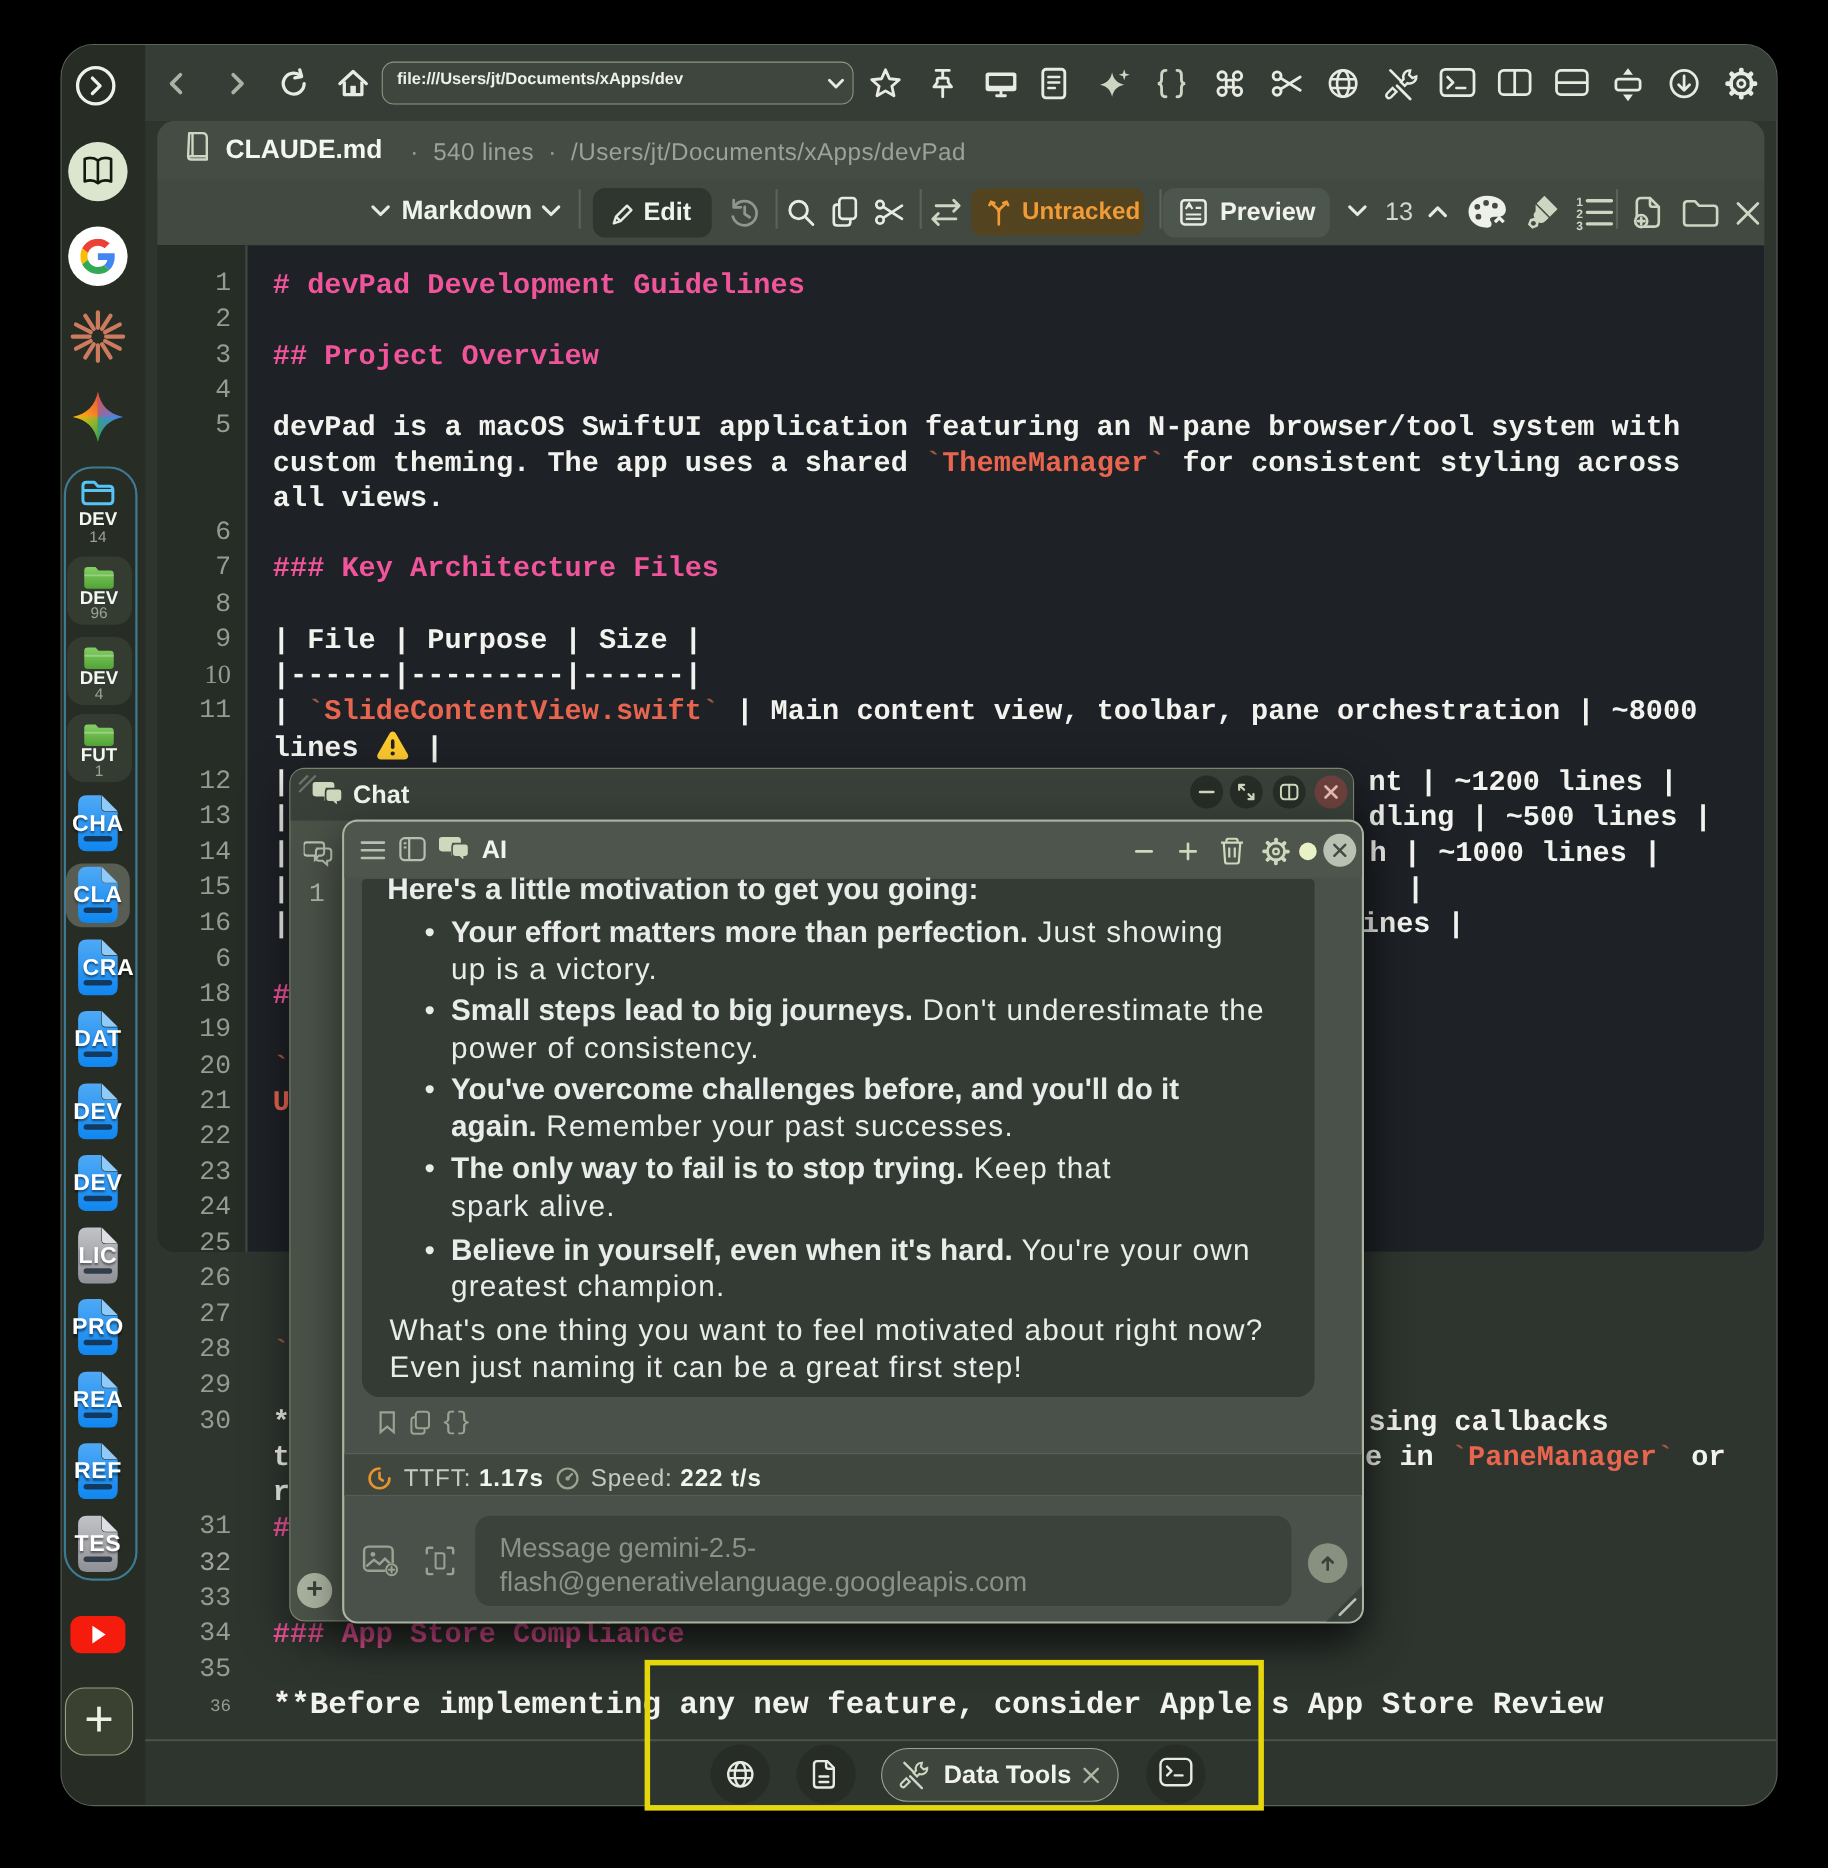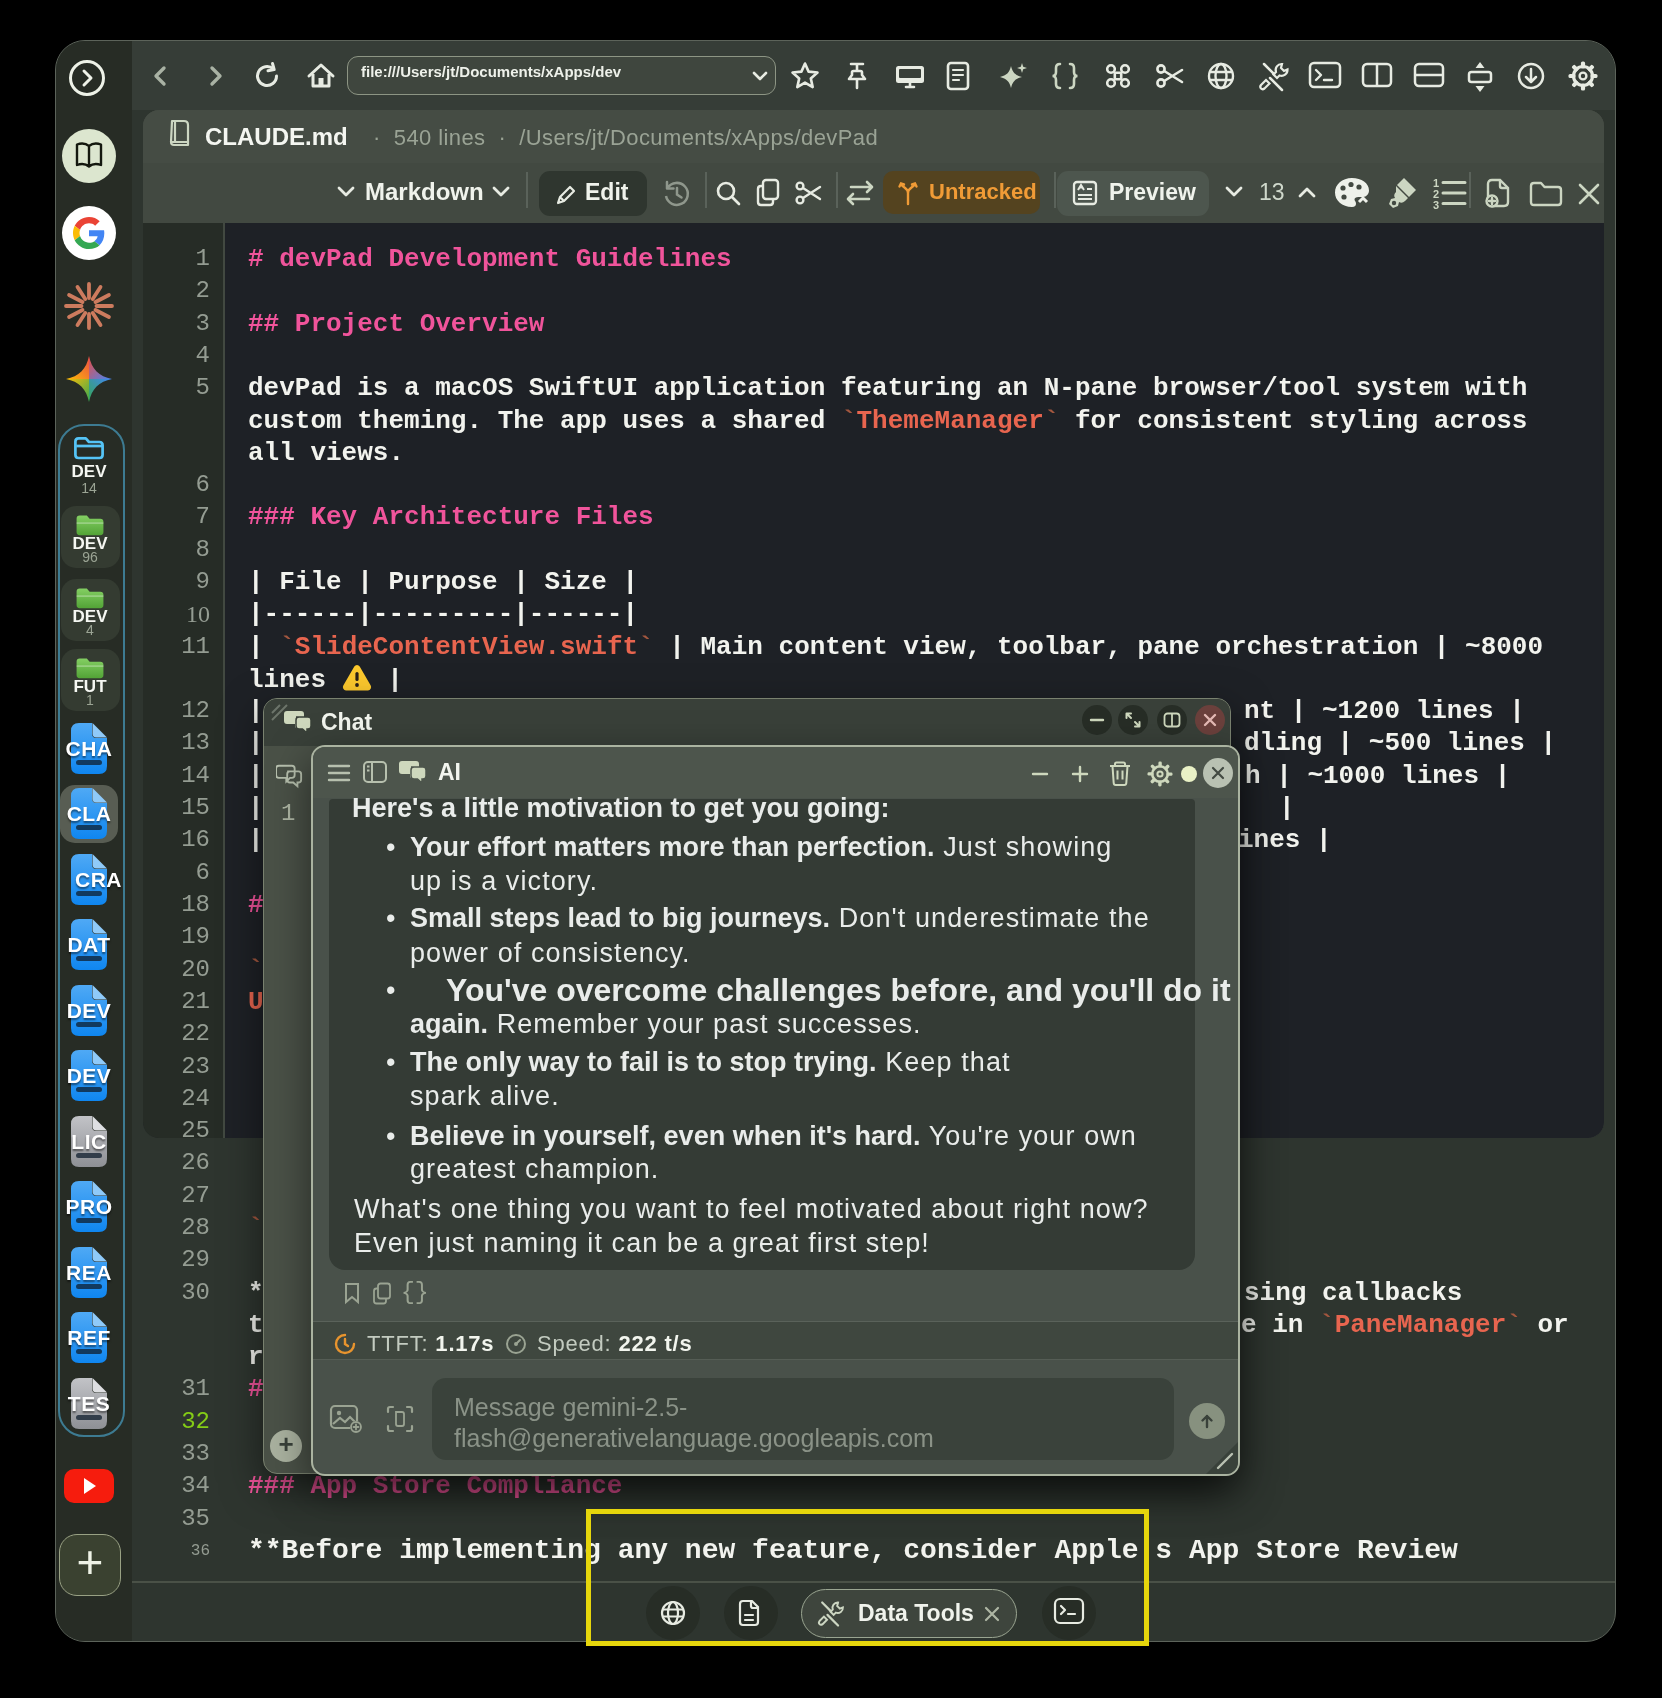--- a/index.html
+++ b/index.html
@@ -591,21 +591,21 @@
 <div class="a mono" style="left:44px;top:977px;width:110px;height:32px;line-height:32px;text-align:right;color:#949c92;font-size:24px;">22</div>
 <div class="a mono" style="left:44px;top:1010px;width:110px;height:32px;line-height:32px;text-align:right;color:#949c92;font-size:24px;">23</div>
 <div class="a mono" style="left:44px;top:1042px;width:110px;height:32px;line-height:32px;text-align:right;color:#949c92;font-size:24px;">24</div>
 <div class="a mono" style="left:44px;top:1074px;width:110px;height:32px;line-height:32px;text-align:right;color:#949c92;font-size:24px;">25</div>
 <div class="a mono" style="left:44px;top:1106px;width:110px;height:32px;line-height:32px;text-align:right;color:#949c92;font-size:24px;">26</div>
 <div class="a mono" style="left:44px;top:1139px;width:110px;height:32px;line-height:32px;text-align:right;color:#949c92;font-size:24px;">27</div>
 <div class="a mono" style="left:44px;top:1171px;width:110px;height:32px;line-height:32px;text-align:right;color:#949c92;font-size:24px;">28</div>
 <div class="a mono" style="left:44px;top:1203px;width:110px;height:32px;line-height:32px;text-align:right;color:#949c92;font-size:24px;">29</div>
 <div class="a mono" style="left:44px;top:1236px;width:110px;height:32px;line-height:32px;text-align:right;color:#949c92;font-size:24px;">30</div>
 <div class="a mono" style="left:44px;top:1332px;width:110px;height:32px;line-height:32px;text-align:right;color:#949c92;font-size:24px;">31</div>
-<div class="a mono" style="left:44px;top:1365px;width:110px;height:32px;line-height:32px;text-align:right;color:#84cc16;font-size:24px;">32</div>
+<div class="a mono" style="left:44px;top:1365px;width:110px;height:32px;line-height:32px;text-align:right;color:#a3a3a3;font-size:24px;">32</div>
 <div class="a mono" style="left:44px;top:1397px;width:110px;height:32px;line-height:32px;text-align:right;color:#949c92;font-size:24px;">33</div>
 <div class="a mono" style="left:44px;top:1429px;width:110px;height:32px;line-height:32px;text-align:right;color:#949c92;font-size:24px;">34</div>
 <div class="a mono" style="left:44px;top:1462px;width:110px;height:32px;line-height:32px;text-align:right;color:#949c92;font-size:24px;">35</div>
 <div class="a mono" style="left:44px;top:1494px;width:110px;height:32px;line-height:32px;text-align:right;color:#949c92;font-size:16px;">36</div>
 <div class="a mono" style="left:192px;top:202px;height:32px;line-height:32px;font-size:26px;font-weight:bold;white-space:pre;color:#f2f3ee;"><span style="color:#f0549b"># devPad Development Guidelines</span></div>
 <div class="a mono" style="left:192px;top:267px;height:32px;line-height:32px;font-size:26px;font-weight:bold;white-space:pre;color:#f2f3ee;"><span style="color:#f0549b">## Project Overview</span></div>
 <div class="a mono" style="left:192px;top:364px;height:32px;line-height:32px;font-size:26px;font-weight:bold;white-space:pre;color:#f2f3ee;">custom theming. The app uses a shared <span style="color:#a3573f">`</span><span style="color:#e8654f">ThemeManager</span><span style="color:#a3573f">`</span> for consistent styling across</div>
 <div class="a mono" style="left:192px;top:331px;height:32px;line-height:32px;font-size:26px;font-weight:bold;white-space:pre;color:#f2f3ee;">devPad is a macOS SwiftUI application featuring an N-pane browser/tool system with</div>
 <div class="a mono" style="left:192px;top:396px;height:32px;line-height:32px;font-size:26px;font-weight:bold;white-space:pre;color:#f2f3ee;">all views.</div>
 <div class="a mono" style="left:192px;top:460px;height:32px;line-height:32px;font-size:26px;font-weight:bold;white-space:pre;color:#f2f3ee;"><span style="color:#f0549b">### Key Architecture Files</span></div>
@@ -787,21 +787,21 @@
     </div>
 <div class="a" style="left:16px;top:52px;width:866px;height:471px;background:#343b35;border-radius:4px 4px 16px 16px;overflow:hidden;"></div>
 <div class="a" style="left:39px;top:44px;height:34px;line-height:34px;font-size:27px;color:#e9ecea;white-space:pre;"><span style="font-weight:bold;letter-spacing:0">Here's a little motivation to get you going:</span></div>
 <div class="a" style="left:73px;top:83px;height:34px;line-height:34px;font-size:27px;color:#e9ecea;">•</div>
 <div class="a" style="left:97px;top:83px;height:34px;line-height:34px;font-size:27px;color:#e9ecea;white-space:pre;"><span style="font-weight:bold;letter-spacing:0">Your effort matters more than perfection.</span><span style="font-weight:normal;letter-spacing:1.1px"> Just showing</span></div>
 <div class="a" style="left:97px;top:117px;height:34px;line-height:34px;font-size:27px;color:#e9ecea;white-space:pre;"><span style="font-weight:normal;letter-spacing:1.1px">up is a victory.</span></div>
 <div class="a" style="left:73px;top:154px;height:34px;line-height:34px;font-size:27px;color:#e9ecea;">•</div>
 <div class="a" style="left:97px;top:154px;height:34px;line-height:34px;font-size:27px;color:#e9ecea;white-space:pre;"><span style="font-weight:bold;letter-spacing:0">Small steps lead to big journeys.</span><span style="font-weight:normal;letter-spacing:1.1px"> Don't underestimate the</span></div>
 <div class="a" style="left:97px;top:189px;height:34px;line-height:34px;font-size:27px;color:#e9ecea;white-space:pre;"><span style="font-weight:normal;letter-spacing:1.1px">power of consistency.</span></div>
 <div class="a" style="left:73px;top:226px;height:34px;line-height:34px;font-size:27px;color:#e9ecea;">•</div>
-<div class="a" style="left:97px;top:226px;height:34px;line-height:34px;font-size:32px;color:#e9ecea;white-space:pre;margin-left:36px;"><span style="font-weight:bold;letter-spacing:0">You've overcome challenges before, and you'll do it</span></div>
+<div class="a" style="left:97px;top:226px;height:34px;line-height:34px;font-size:27px;color:#e9ecea;white-space:pre;"><span style="font-weight:bold;letter-spacing:0">You've overcome challenges before, and you'll do it</span></div>
 <div class="a" style="left:97px;top:260px;height:34px;line-height:34px;font-size:27px;color:#e9ecea;white-space:pre;"><span style="font-weight:bold;letter-spacing:0">again.</span><span style="font-weight:normal;letter-spacing:1.1px"> Remember your past successes.</span></div>
 <div class="a" style="left:73px;top:298px;height:34px;line-height:34px;font-size:27px;color:#e9ecea;">•</div>
 <div class="a" style="left:97px;top:298px;height:34px;line-height:34px;font-size:27px;color:#e9ecea;white-space:pre;"><span style="font-weight:bold;letter-spacing:0">The only way to fail is to stop trying.</span><span style="font-weight:normal;letter-spacing:1.1px"> Keep that</span></div>
 <div class="a" style="left:97px;top:332px;height:34px;line-height:34px;font-size:27px;color:#e9ecea;white-space:pre;"><span style="font-weight:normal;letter-spacing:1.1px">spark alive.</span></div>
 <div class="a" style="left:73px;top:372px;height:34px;line-height:34px;font-size:27px;color:#e9ecea;">•</div>
 <div class="a" style="left:97px;top:372px;height:34px;line-height:34px;font-size:27px;color:#e9ecea;white-space:pre;"><span style="font-weight:bold;letter-spacing:0">Believe in yourself, even when it's hard.</span><span style="font-weight:normal;letter-spacing:1.1px"> You're your own</span></div>
 <div class="a" style="left:97px;top:405px;height:34px;line-height:34px;font-size:27px;color:#e9ecea;white-space:pre;"><span style="font-weight:normal;letter-spacing:1.1px">greatest champion.</span></div>
 <div class="a" style="left:41px;top:445px;height:34px;line-height:34px;font-size:27px;color:#e9ecea;white-space:pre;"><span style="font-weight:normal;letter-spacing:1.1px">What's one thing you want to feel motivated about right now?</span></div>
 <div class="a" style="left:41px;top:479px;height:34px;line-height:34px;font-size:27px;color:#e9ecea;white-space:pre;"><span style="font-weight:normal;letter-spacing:1.1px">Even just naming it can be a great first step!</span></div>
 <div class="a" style="left:30px;top:534px;">

